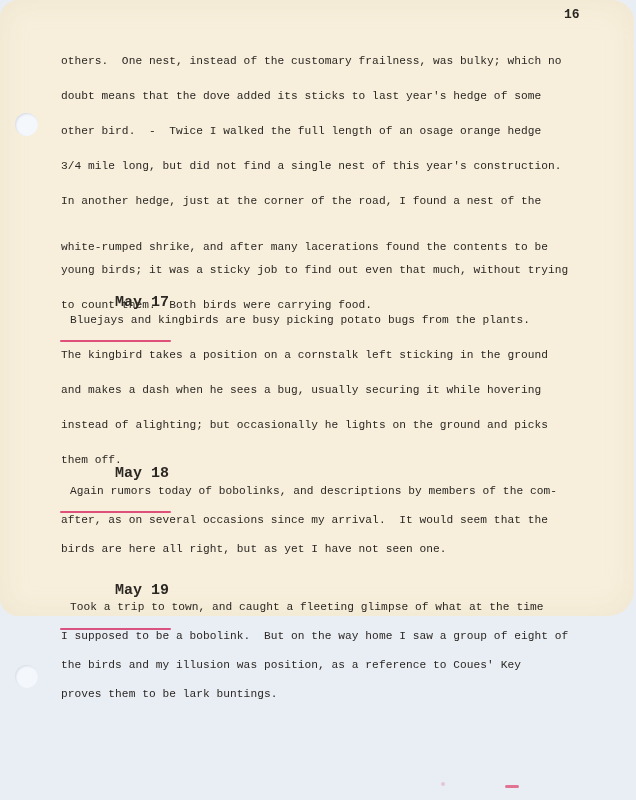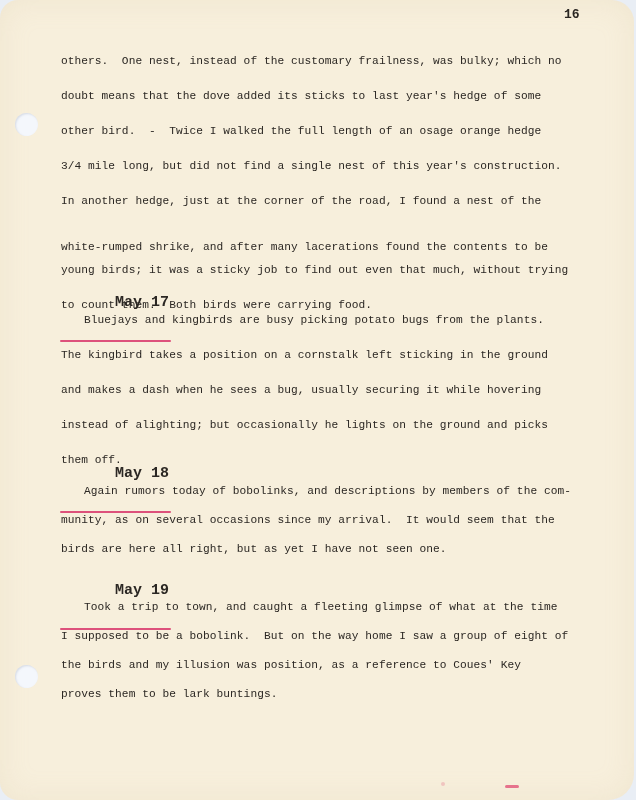--- a/index.html
+++ b/index.html
@@ -11,21 +11,21 @@
       width: 636px;
       height: 800px;
       position: relative;
       overflow: hidden;
     }
     .page {
       position: absolute;
       left: 0;
       top: 0;
       width: 634px;
-      height: 800px;
+      height: 616px;
       background: #f7efdc;
       border-radius: 18px 22px 26px 18px;
       box-shadow: inset 0 0 30px rgba(210, 190, 150, 0.18);
     }
     .hole {
       position: absolute;
       width: 23px;
       height: 23px;
       border-radius: 50%;
       background: #f4f7fc;
@@ -48,21 +48,21 @@
       position: absolute;
       left: 61px;
       font-family: "Liberation Mono", "DejaVu Sans Mono", monospace;
       font-size: 11.2px;
       font-weight: normal;
       color: #2b2723;
       white-space: pre;
       letter-spacing: 0.05px;
       line-height: 14px;
     }
-    .line.indent { left: 84px; text-align: right; }
+    .line.indent { left: 70px; text-align: right; }
 
     .date-heading {
       position: absolute;
       left: 61px;
       font-family: "Liberation Mono", "DejaVu Sans Mono", monospace;
       font-size: 15px;
       font-weight: bold;
       color: #2b2723;
       white-space: pre;
       line-height: 14px;
@@ -128,21 +128,21 @@
     <div class="line" style="top:418px">instead of alighting; but occasionally he lights on the ground and picks</div>
     <div class="line" style="top:453px">them off.</div>
   </div>
 
   <div>
     <div class="date-heading" style="top:453px">
       <span>May 18</span>
       <span class="underline"></span>
     </div>
     <div class="line indent" style="top:484px">Again rumors today of bobolinks, and descriptions by members of the com-</div>
-    <div class="line" style="top:513px">munity, as on several occasions since my arrival.  It would seem that the</div>
+    <div class="line" style="top:513px">after, as on several occasions since my arrival.  It would seem that the</div>
     <div class="line" style="top:542px">birds are here all right, but as yet I have not seen one.</div>
   </div>
 
   <div>
     <div class="date-heading" style="top:570px">
       <span>May 19</span>
       <span class="underline"></span>
     </div>
     <div class="line indent" style="top:600px">Took a trip to town, and caught a fleeting glimpse of what at the time</div>
     <div class="line" style="top:629px">I supposed to be a bobolink.  But on the way home I saw a group of eight of</div>

